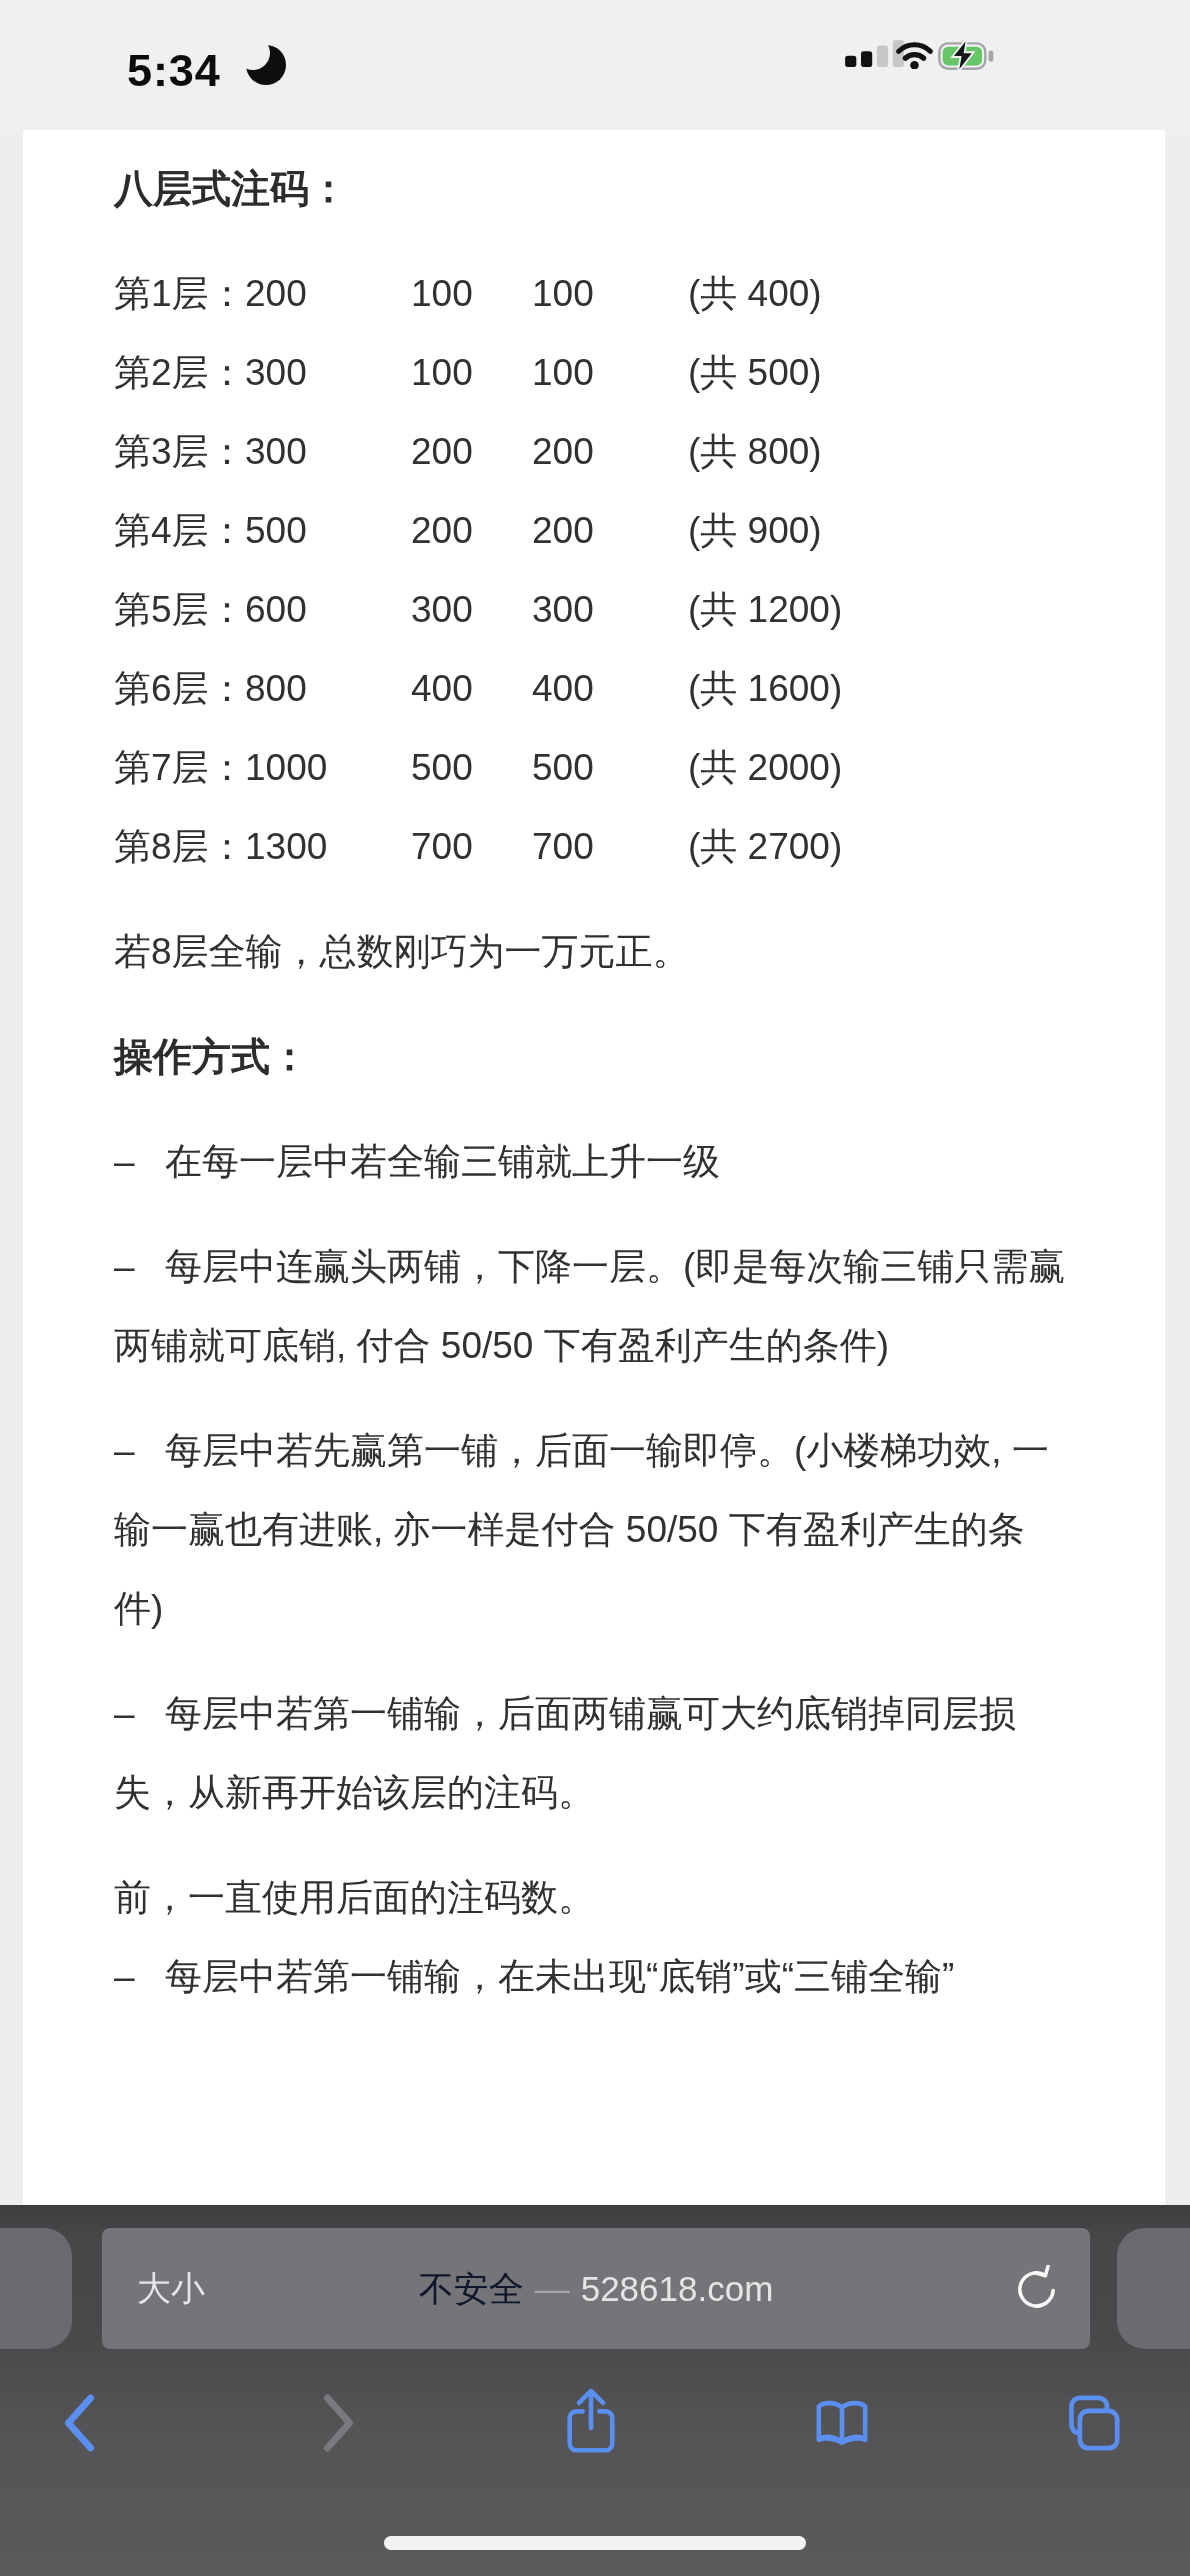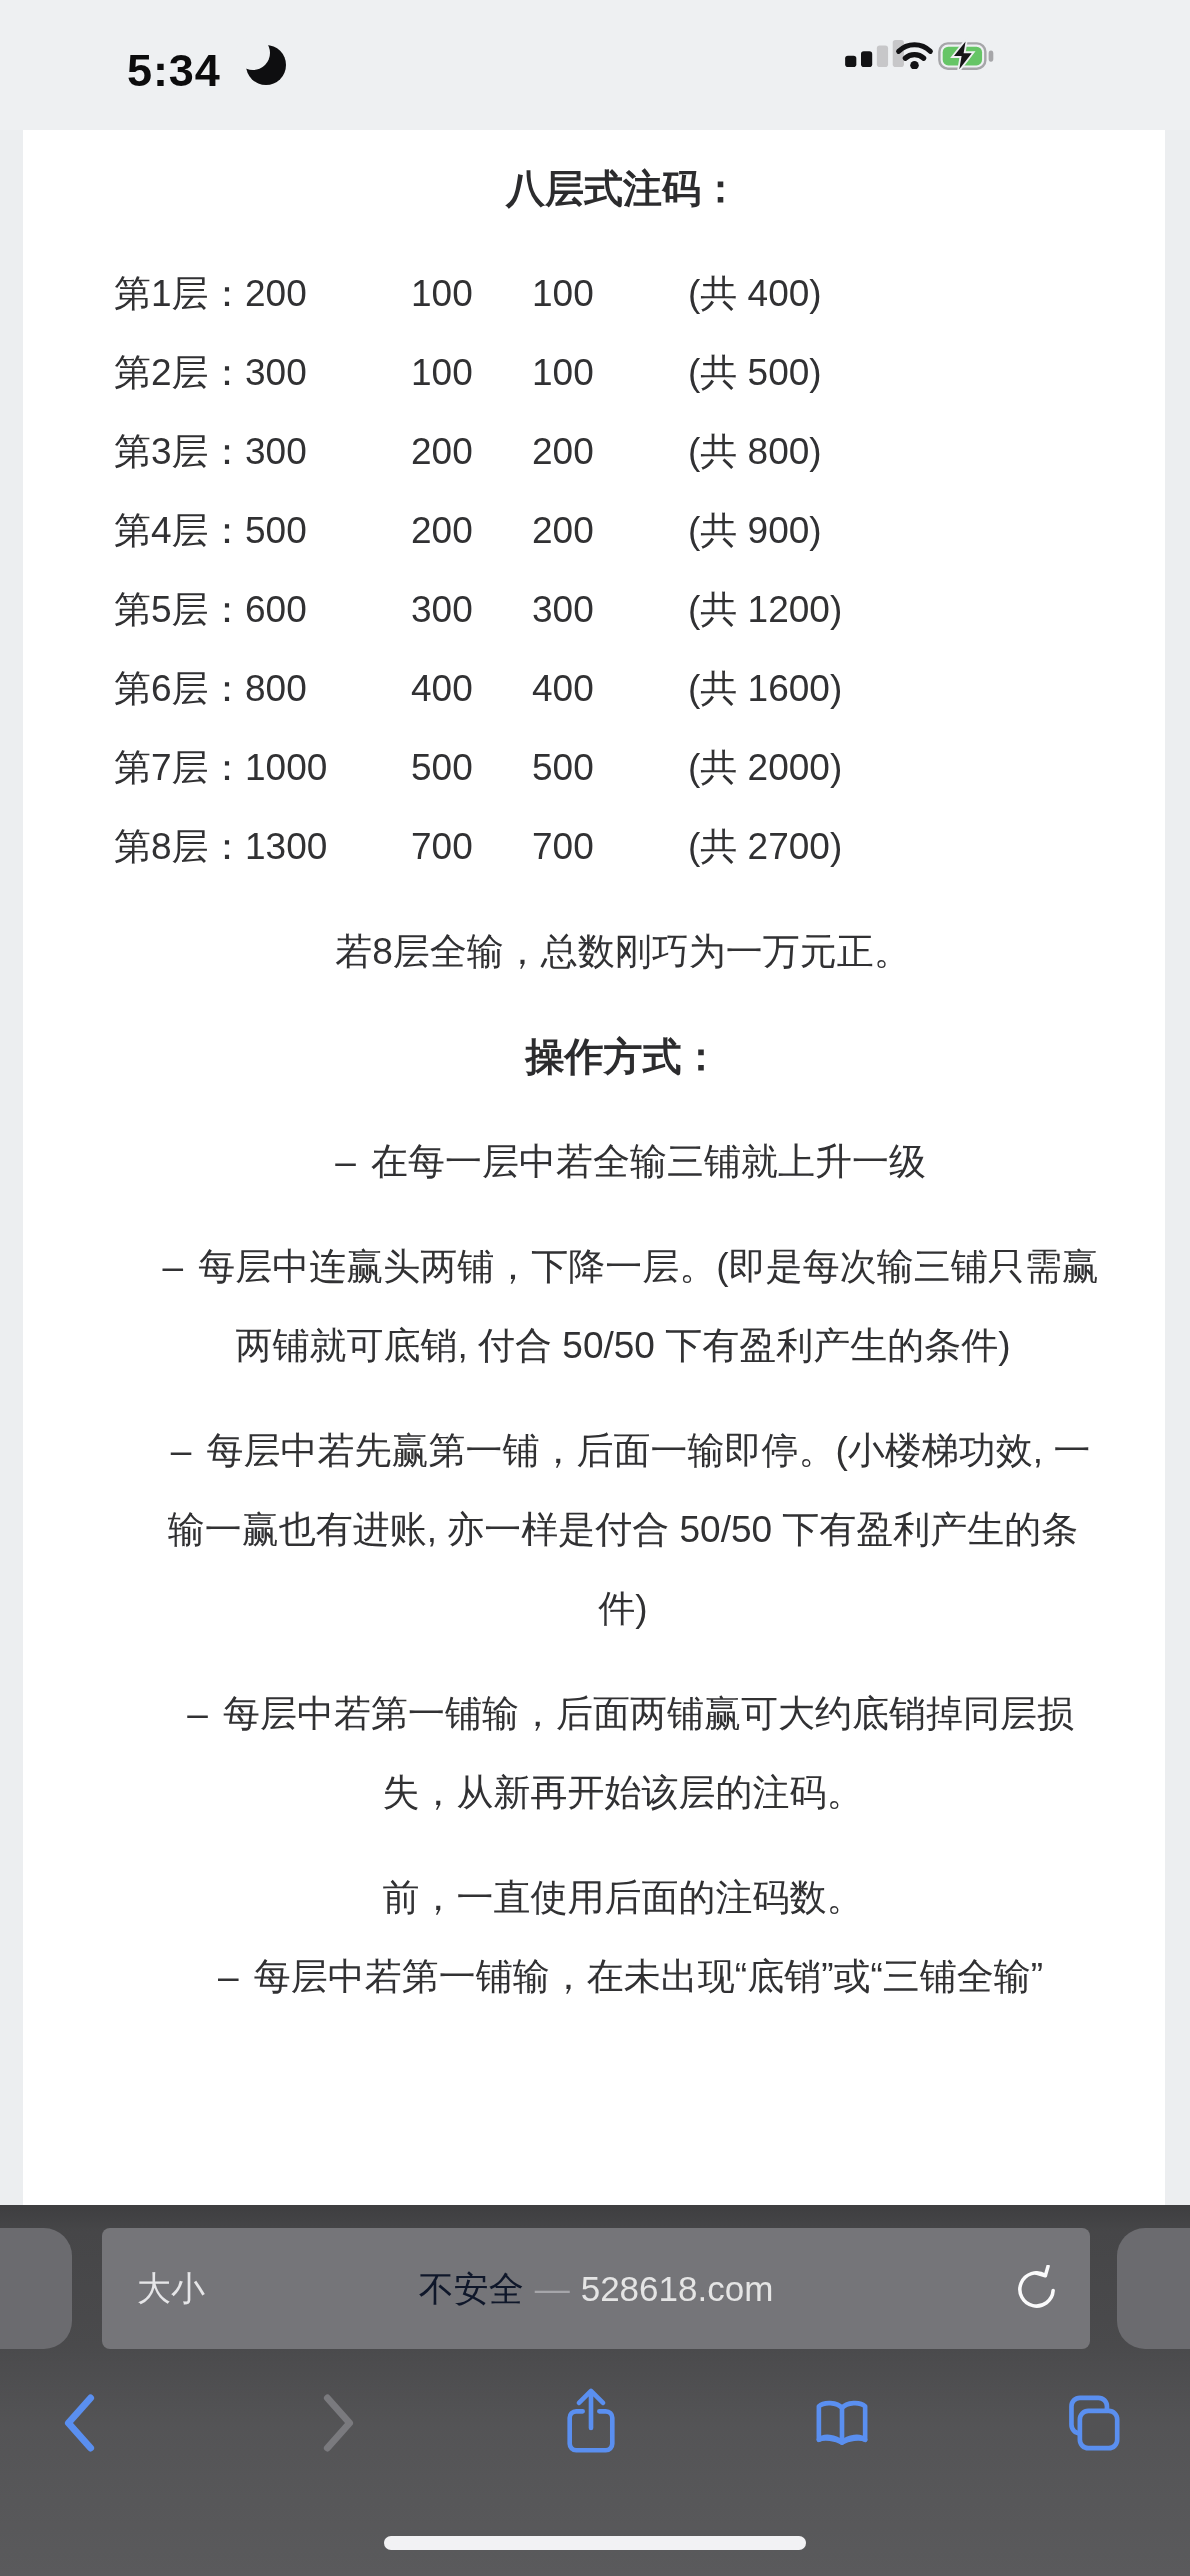--- a/index.html
+++ b/index.html
@@ -18,21 +18,21 @@
   .sig{position:absolute;left:845px;top:39px;}
   .wifi{position:absolute;left:895px;top:41px;}
   .batt{position:absolute;left:938px;top:40px;overflow:visible;}
   
   .page{
     position:absolute;left:23px;top:130px;width:1142px;height:2075px;
     background:#ffffff;box-sizing:border-box;
     padding:18.6px 33px 0 91px;
     color:#313133;font-size:37px;overflow:hidden;
   }
-  .para{line-height:79px;margin:0 0 26px 0;white-space:nowrap;text-align:center;}
+  .para{line-height:79px;margin:0 0 26px 0;white-space:nowrap;}
   .hd{font-weight:700;font-size:39px;color:#2c2c2e;}
   .trow{line-height:79px;white-space:nowrap;}
   .tl{display:inline-block;width:131px;}
   .tv1{display:inline-block;width:166px;}
   .tv2{display:inline-block;width:121px;}
   .tv3{display:inline-block;width:156px;}
   .ttl{display:inline-block;}
   .table{margin:0 0 26px 0;}
   .bullet .line{line-height:79px;white-space:nowrap;}
   .dash{display:inline-block;width:51px;}

